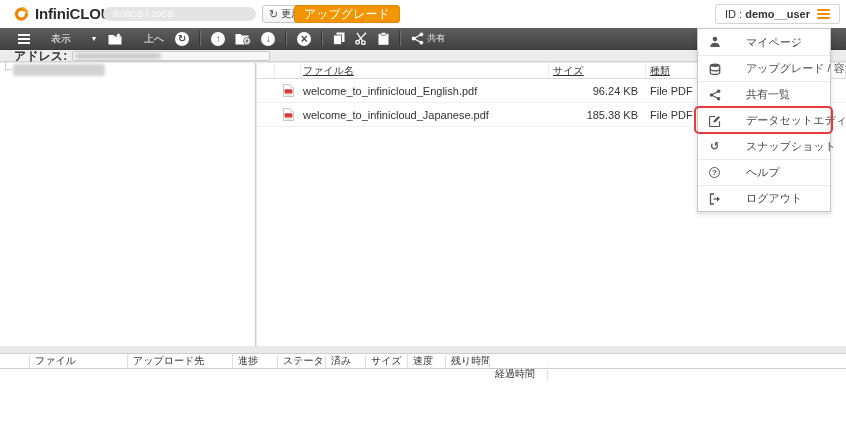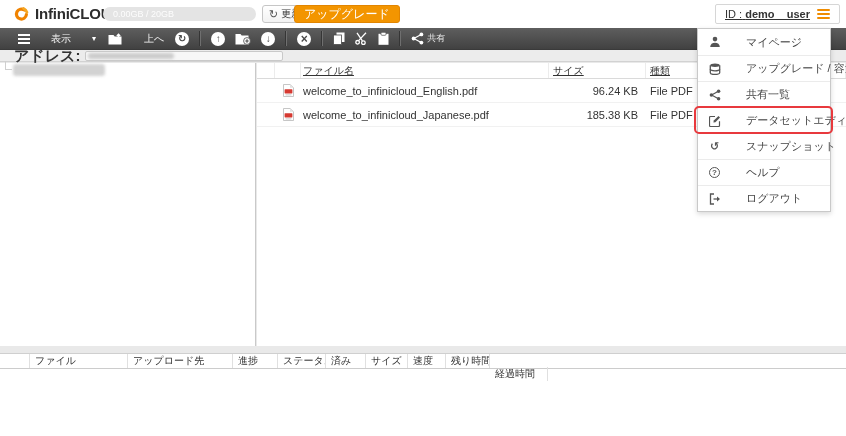--- a/index.html
+++ b/index.html
@@ -29,21 +29,21 @@
   .btn-refresh .glyph { font-size:11px; color:#555; line-height:1; }
   .btn-upgrade {
     position:absolute; left:294px; top:5px; height:18px; line-height:17px;
     background:#f39500; border:1px solid #e28500; border-radius:3px;
     color:#fff; font-size:12px; padding:0 9px; cursor:pointer;
   }
   .id-btn {
     position:absolute; right:6px; top:4px; height:20px;
     display:flex; align-items:center; gap:7px; padding:0 9px;
     background:#fff; border:1px solid #d6d6d6; border-radius:2px;
-    font-size:11px; color:#333; cursor:pointer;text-decoration:underline;
+    font-size:11px; color:#333; cursor:pointer;
   }
   .id-btn b { font-weight:bold; }
   .burger { display:flex; flex-direction:column; gap:2px; }
   .burger i { width:13px; height:2px; background:#f08c00; border-radius:1px; }
 
   
   #toolbar {
     position:absolute; top:28px; left:0; right:0; height:22px;
     background:linear-gradient(#5e5e5e,#414141); border-bottom:1px solid #3a3a3a;
     display:flex; align-items:center; padding-left:12px; color:#fff;
@@ -59,21 +59,21 @@
   }
   .caret { font-size:8px; color:#fff; line-height:1; }
   .share-lbl { font-size:9px; color:#e8e8e8; margin-left:3px; }
 
   
   #addressbar {
     position:absolute; top:50px; left:0; right:0; height:12px;
     background:#ececec; border-bottom:1px solid #d2d2d2;
     display:flex; align-items:center;
   }
-  .addr-label { font-size:15px; font-weight:bold; color:#333; margin-left:14px; line-height:10px; }
+  .addr-label { font-size:12px; font-weight:bold; color:#333; margin-left:14px; line-height:10px; }
   .addr-input {
     margin-left:5px; width:198px; height:10px;
     background:#f7f7f7; border:1px solid #c9c9c9; border-radius:2px;
     display:flex; align-items:center;
   }
   .addr-blur { margin-left:2px; width:86px; height:6px; background:#cccccc; border-radius:3px; filter:blur(1.5px); }
 
   
   #tree {
     position:absolute; top:63px; left:0; width:256px; bottom:90px;

